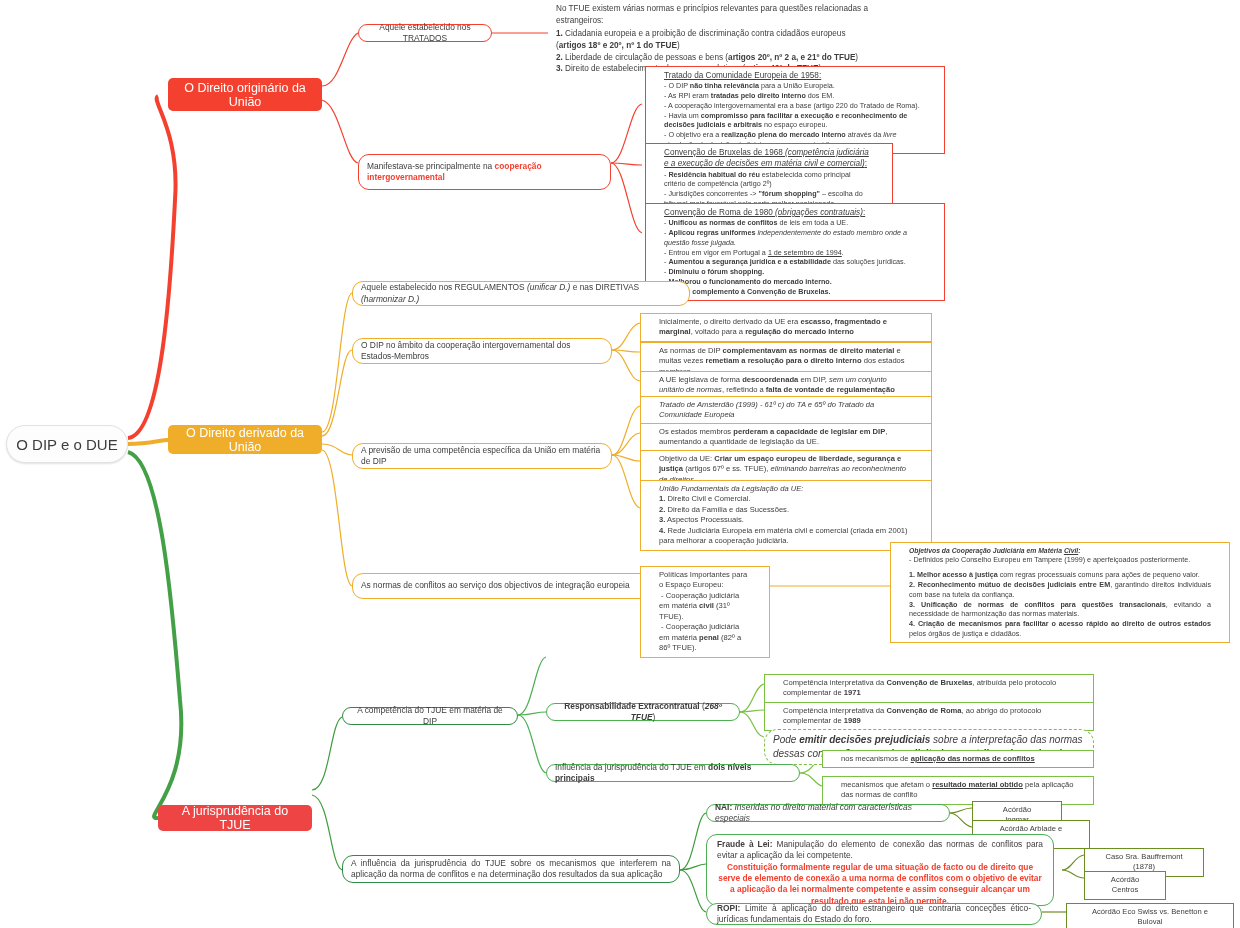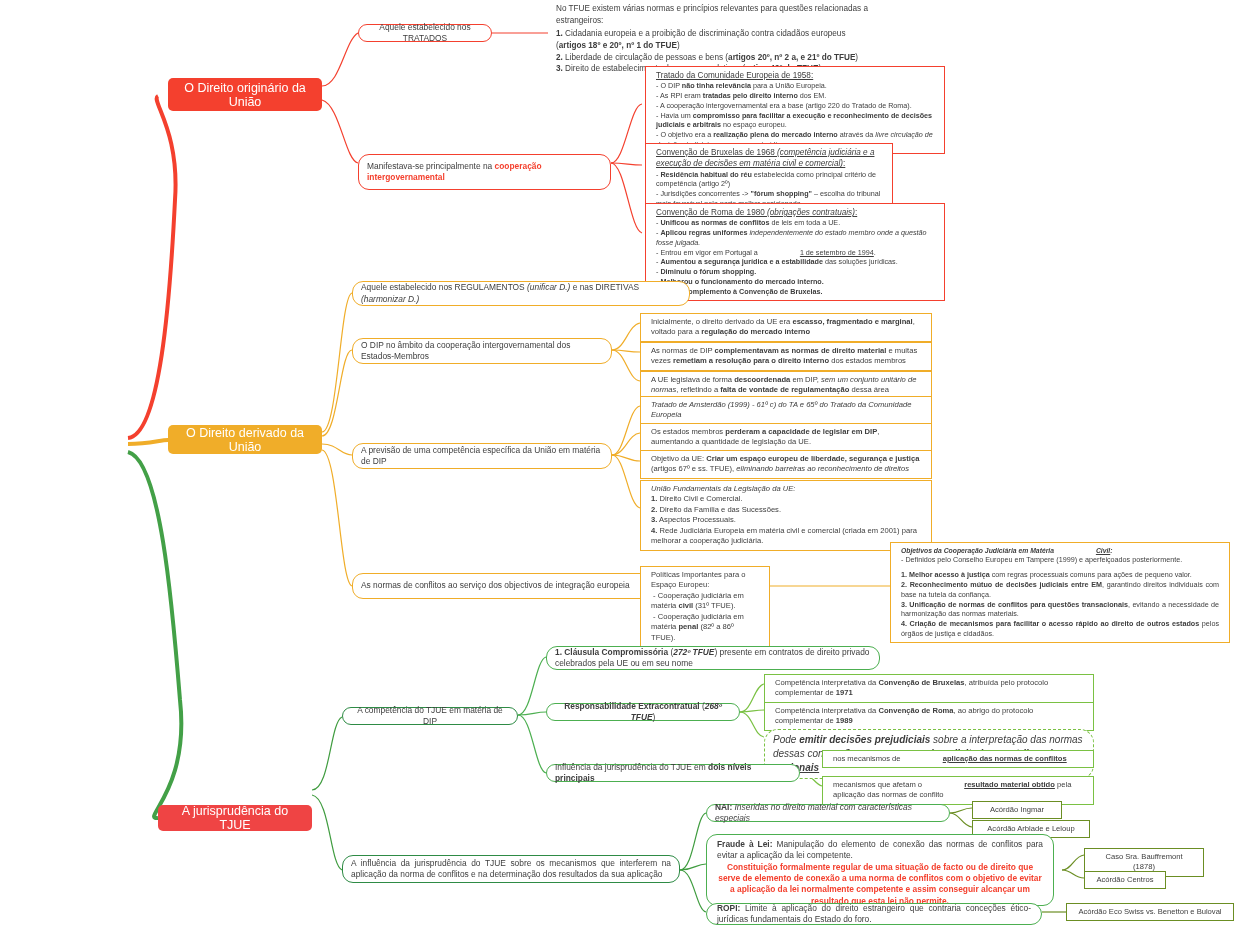--- a/index.html
+++ b/index.html
@@ -30,36 +30,36 @@
 
   
   .pill{border-radius:11px;border:1.3px solid;background:#fff;
         padding:3px 8px;font-size:8.4px;line-height:1.35;display:flex;align-items:center;}
   .pill.red{border-color:#f4402e;}
   .pill.orange{border-color:#f0ad29;}
   .pill.green{border-color:#4caf50;}
   .pill.greendark{border-color:#2e8b45;}
 
   
-  .box{border:1.3px solid;background:#fff;padding:3px 10px;
+  .box{border:1.3px solid;background:#fff;padding:3px 18px;
        font-size:7.6px;line-height:1.38;}
   .box.red{border-color:#f4402e;border-width:1.6px;}
   .box.orange{border-color:#f0ad29;border-width:1.6px;}
   .box.green{border-color:#7ac143;border-width:1.6px;}
   .box.olive{border-color:#6b8e23;border-width:1.4px;}
 
   .dashed{border:1.6px dashed #7ac143;border-radius:14px;background:#fff;
           padding:3px 8px;font-size:10px;line-height:1.4;}
 
   
   .plain{font-size:8.2px;line-height:1.42;color:#3d3d3d;}
 
   b{font-weight:bold;}
   i{font-style:italic;}
-  u{margin-left:40px;}
+  u{}
   .hl{color:#f4402e;font-weight:bold;}
   .redtxt{color:#f4402e;font-weight:bold;text-align:center;display:block;}
   .tight{font-size:7.2px;line-height:1.36;}
   .just{text-align:justify;}
   .ctr{justify-content:center;text-align:center;}
 </style>
 </head>
 <body>
 
 <div id="canvas">
@@ -116,20 +116,23 @@
 
   <path d="M950 813 C 960 813, 962 808, 972 808" stroke="#6b8e23" stroke-width="1.2" fill="none"></path>
   <path d="M950 813 C 960 813, 962 826, 972 827" stroke="#6b8e23" stroke-width="1.2" fill="none"></path>
 
   <path d="M1062 870 C 1072 870, 1074 856, 1084 855" stroke="#6b8e23" stroke-width="1.2" fill="none"></path>
   <path d="M1062 870 C 1072 870, 1074 878, 1084 878" stroke="#6b8e23" stroke-width="1.2" fill="none"></path>
 
   <path d="M1042 912 L 1066 912" stroke="#6b8e23" stroke-width="1.2" fill="none"></path>
 </svg>
 
+<div class="node root">
+  <span>O DIP e o DUE</span>
+</div>
 
 <div class="node l1 red" style="left:168px;top:78px;width:154px;height:33px;">
   <span>O Direito originário da União</span>
 </div>
 
 <div class="node pill red ctr" style="left:358px;top:24px;width:134px;height:18px;">
   <span>Aquele estabelecido nos TRATADOS</span>
 </div>
 
 <div class="node plain" style="left:556px;top:3px;width:360px;">
@@ -235,23 +238,20 @@
 </div>
 
 <div class="node l1 green" style="left:158px;top:805px;width:154px;height:26px;">
   <span>A jurisprudência do TJUE</span>
 </div>
 
 <div class="node pill greendark ctr" style="left:342px;top:707px;width:176px;height:18px;">
   <span>A competência do TJUE em matéria de DIP</span>
 </div>
 
-<div class="node pill green" style="left:546px;top:646px;width:334px;height:24px;">
-  <span><b>1. Cláusula Compromissória</b> (<i><b>272º TFUE</b></i>) presente em contratos de direito privado celebrados pela UE ou em seu nome</span>
-</div>
 
 <div class="node pill green ctr" style="left:546px;top:703px;width:194px;height:18px;">
   <span><b>Responsabilidade Extracontratual</b> (<i><b>268º TFUE</b></i>)</span>
 </div>
 
 <div class="node box green" style="left:764px;top:674px;width:330px;">
   <span>Competência interpretativa da <b>Convenção de Bruxelas</b>, atribuída pelo protocolo complementar de <b>1971</b></span>
 </div>
 <div class="node box green" style="left:764px;top:702px;width:330px;">
   <span>Competência interpretativa da <b>Convenção de Roma</b>, ao abrigo do protocolo complementar de <b>1989</b></span>

